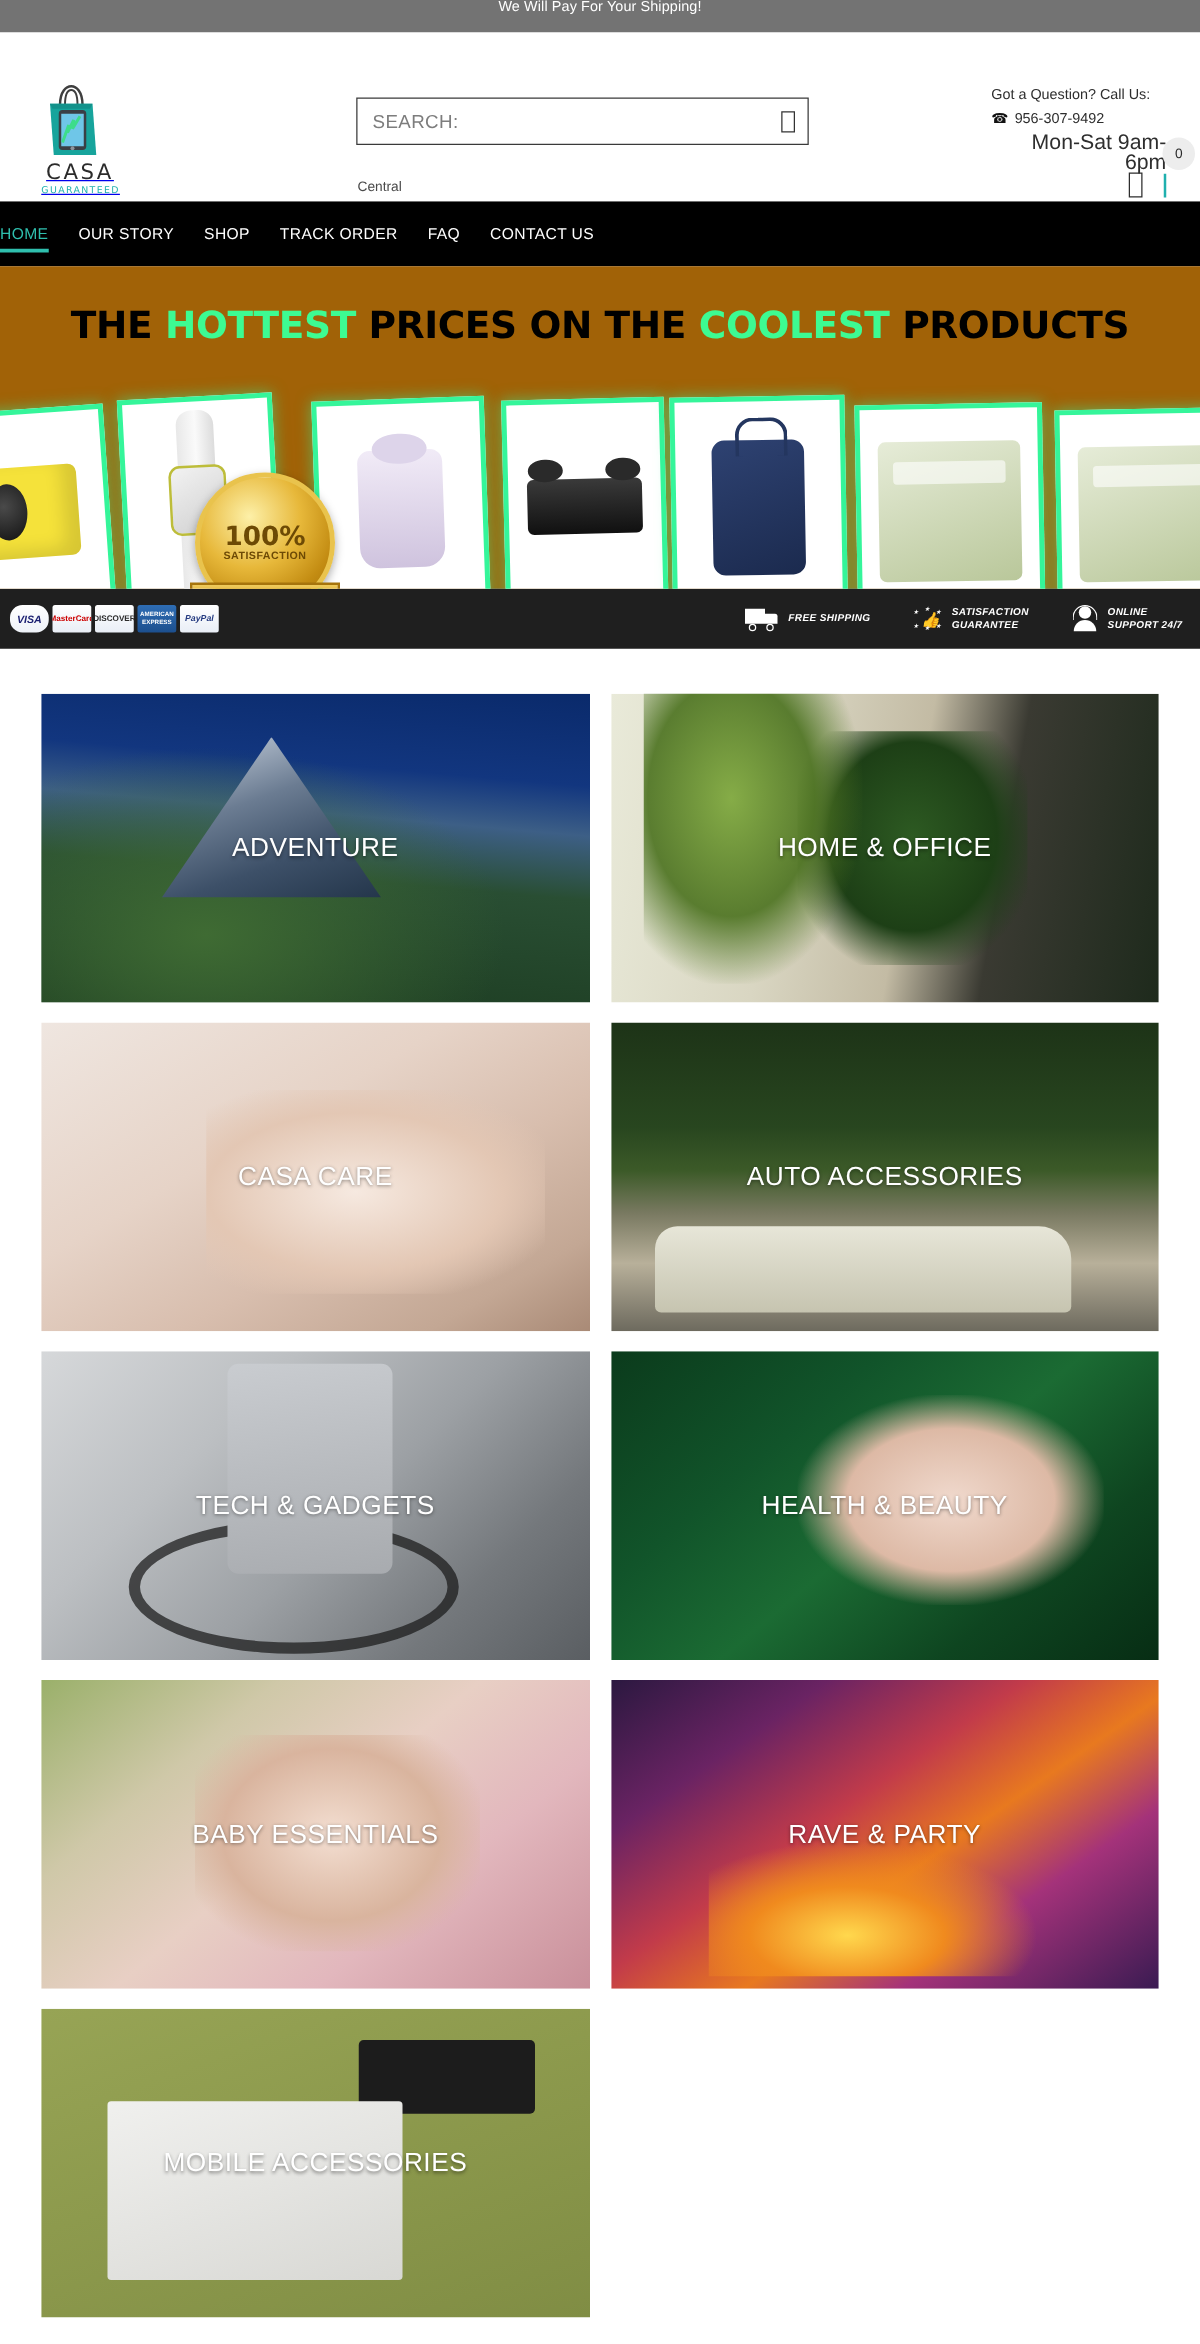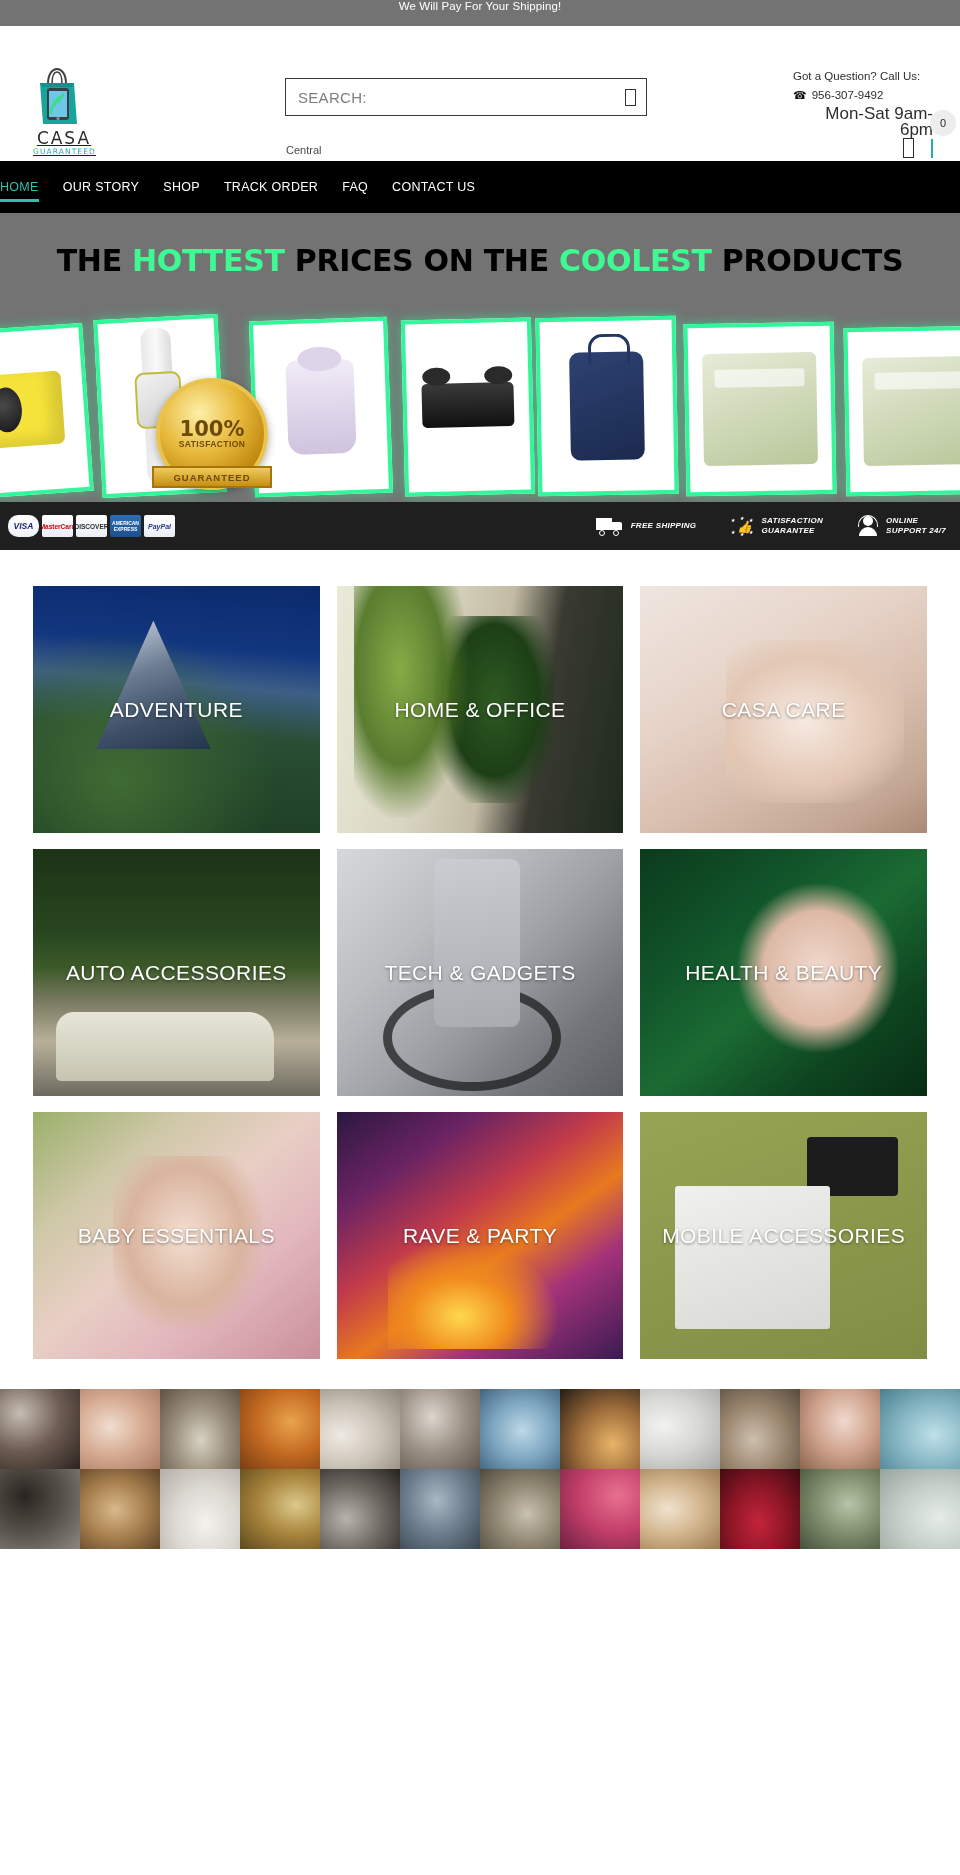--- a/index.html
+++ b/index.html
@@ -155,22 +155,22 @@
     position: absolute;
     left: 0; right: 12px;
     bottom: 11px;
     height: 3px;
     background: #2fbfae;
   }
 
   
   .hero {
     position: relative;
-    height: 289px;
-    background: #737373;
+    height: 258px;
+    background: #a16207;
     overflow: hidden;
   }
   .hero-head {
     position: relative;
     z-index: 4;
     text-align: center;
     padding-top: 30px;
     font-size: 30px;
     font-weight: bold;
     color: #000;
@@ -283,21 +283,21 @@
   .thumb-ico { width: 24px; height: 22px; position: relative; }
   .thumb-ico .tb { position:absolute; left:7px; top:6px; font-size:12px; color:#fff; line-height:12px; }
   .thumb-ico .st { position:absolute; color:#fff; font-size:5px; }
   .head-ico { width: 22px; height: 22px; position: relative; }
   .head-ico .hd { position:absolute; left:6px; top:1px; width:10px; height:10px; border-radius:50%; background:#fff; }
   .head-ico .bd { position:absolute; left:2px; bottom:1px; width:18px; height:9px; background:#fff; border-radius:9px 9px 0 0; }
   .head-ico .arc { position:absolute; left:1px; top:0px; width:20px; height:12px; border:1.5px solid #fff; border-bottom:none; border-radius:10px 10px 0 0; }
 
   
   .cat-section { padding: 36px 33px 30px; background:#fff; }
-  .cat-grid { display: grid; grid-template-columns: repeat(3, 1fr); gap: 16px 17px; }
+  .cat-grid { display: grid; grid-template-columns: repeat(2, 1fr); gap: 16px 17px; }
   .cat-card {
     position: relative;
     height: 247px;
     overflow: hidden;
     cursor: pointer;
   }
   .cat-bg { position:absolute; inset:0; }
   .cat-label {
     position: absolute; inset: 0;
     display: flex; align-items: center; justify-content: center;

